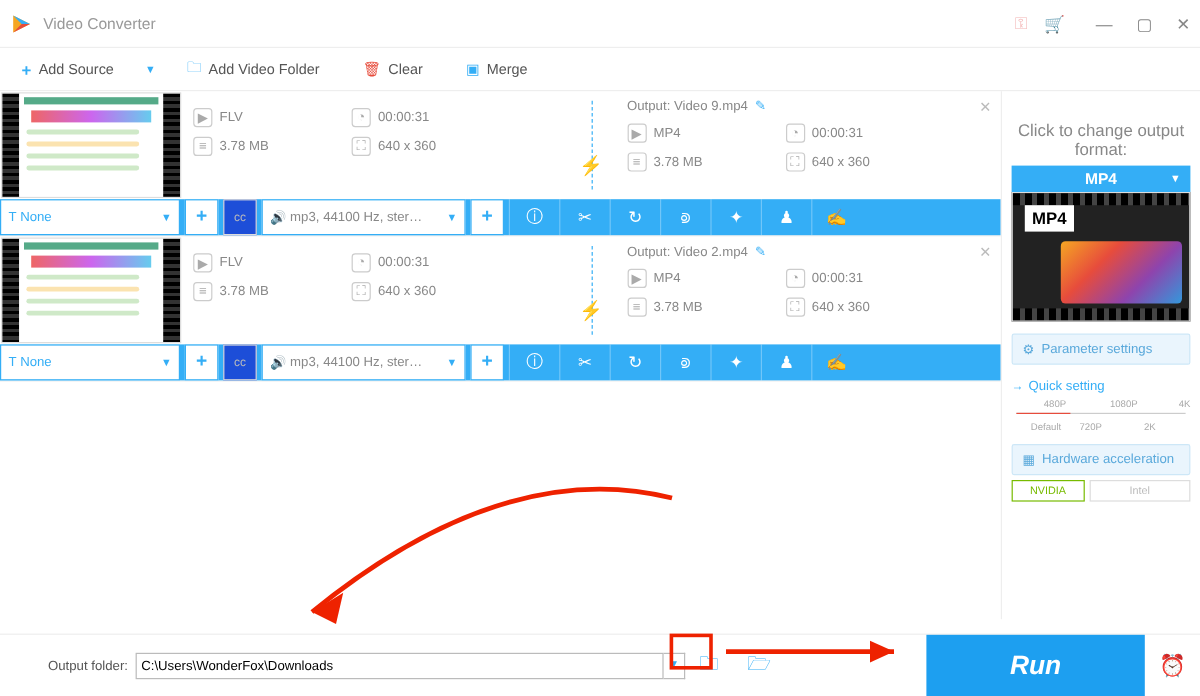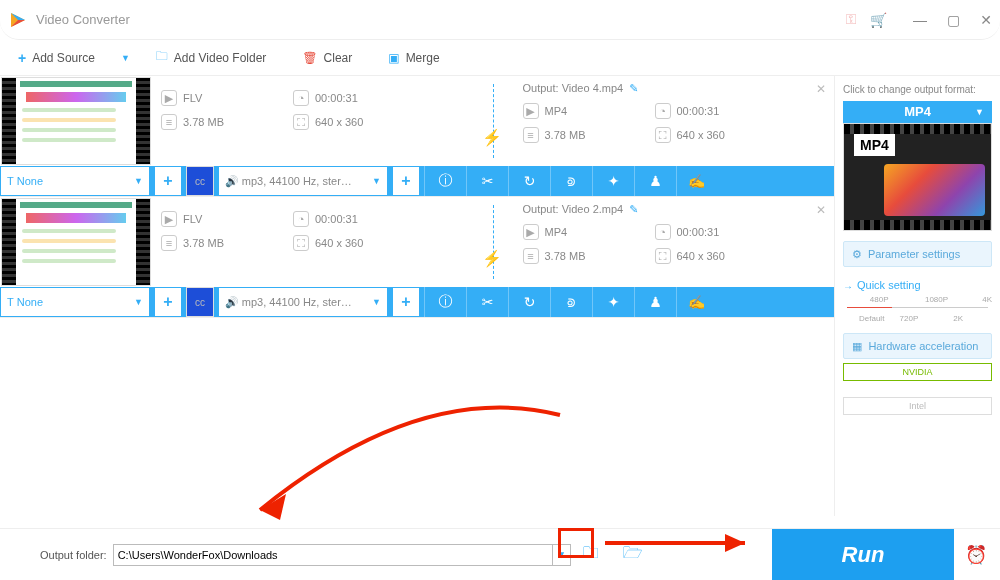--- a/index.html
+++ b/index.html
@@ -1,19 +1,19 @@
 <!DOCTYPE html>
 <html><head>
 <meta charset="utf-8">
 <style>
 * { margin: 0; padding: 0; box-sizing: border-box; font-family: "Segoe UI", Arial, sans-serif; }
 body { width: 1000px; height: 580px; background: #fff; overflow: hidden; position: relative; }
 
 
-.titlebar { height: 40px; display: flex; align-items: center; padding: 0 8px; border-bottom: 1px solid #eee; border-radius: 19px; }
+.titlebar { height: 40px; display: flex; align-items: center; padding: 0 8px; border-bottom: 1px solid #eee; }
 .titlebar .logo { width: 20px; height: 20px; margin-right: 8px; }
 .titlebar .title { color: #999; font-size: 13px; flex: 1; }
 .titlebar .tico { width: 28px; text-align: center; color: #bbb; cursor: pointer; font-size: 14px; }
 .win-ctls { display: flex; gap: 20px; margin-left: 20px; color: #888; font-size: 14px; }
 
 
 .toolbar { height: 36px; display: flex; align-items: center; border-bottom: 1px solid #eee; }
 .tbtn { display: flex; align-items: center; gap: 6px; padding: 0 18px; height: 100%; font-size: 12px; cursor: pointer; color: #555; }
 .tbtn .plus { color: #34aef6; font-weight: bold; font-size: 14px; }
 .tbtn .caret { color: #34aef6; font-size: 9px; }
@@ -54,38 +54,38 @@
 .item-bot { height: 30px; background: #34aef6; display: flex; align-items: center; }
 .sub-none { width: 150px; background: #fff; border: 1px solid #34aef6; height: 30px; display: flex; align-items: center; padding: 0 6px; font-size: 11px; color: #34aef6; }
 .plusbox { width: 28px; height: 30px; background: #fff; color: #34aef6; border: 1px solid #34aef6; display: flex; align-items: center; justify-content: center; font-weight: bold; font-size: 16px; margin-left: 4px; cursor: pointer; }
 .ccbox { width: 28px; height: 30px; background: #1d4ed8; color: #bbb; border: 1px solid #ddd; display: flex; align-items: center; justify-content: center; font-size: 10px; margin-left: 4px; }
 .audio-sel { flex: 0 0 170px; height: 30px; background: #fff; border: 1px solid #34aef6; display: flex; align-items: center; padding: 0 6px; font-size: 11px; color: #888; margin-left: 4px; }
 .caret-d { margin-left: auto; color: #34aef6; font-size: 9px; }
 .tool-icons { display: flex; height: 100%; margin-left: 4px; }
 .tico2 { width: 42px; display: flex; align-items: center; justify-content: center; color: #fff; font-size: 14px; border-left: 1px solid rgba(255,255,255,.3); cursor: pointer; }
 
 
-.side-lbl { color: #888; margin-bottom: 6px; font-size: 10px; }
+.side-lbl { text-align: center; color: #888; margin-bottom: 6px; font-size: 14px; margin-top: 16px; }
 .fmt-head { background: #34aef6; color: #fff; text-align: center; font-size: 13px; height: 22px; line-height: 22px; position: relative; font-weight: bold; }
 .fmt-head .caret-d { position: absolute; right: 8px; top: 0; color: #fff; }
 .fmt-img { height: 108px; background: #222; border: 1px solid #ddd; position: relative; overflow: hidden; }
 .fmt-img .mp4 { position: absolute; left: 10px; top: 10px; background: #fff; color: #000; font-weight: bold; padding: 3px 6px; font-size: 14px; }
 .fmt-img .strip { position: absolute; left: 0; right: 0; height: 10px; background: repeating-linear-gradient(90deg,#000 0 6px,#444 6px 10px); }
 .fmt-img .s1{top:0}.fmt-img .s2{bottom:0}
 .fmt-img .pics { position:absolute; right:6px; bottom:14px; top:40px; left:40px; background:linear-gradient(135deg,#f5a623,#e74c3c,#8e44ad,#3498db); border-radius:4px; }
 .sb-btn { height: 26px; border: 1px solid #cde7f7; background: #eaf5fd; color: #5aa9db; display: flex; align-items: center; padding: 0 8px; gap: 6px; margin-top: 10px; font-size: 11px; border-radius: 2px; cursor: pointer; }
 .qs-title { color: #34aef6; font-size: 11px; display: flex; align-items: center; gap: 4px; margin-top: 12px; }
 .qs-title::before { content: "→"; color: #34aef6; font-size: 10px; }
 .qs-scale { position: relative; height: 28px; margin-top: 4px; }
 .qs-line { position: absolute; top: 12px; left: 4px; right: 4px; height: 1px; background: #ccc; }
 .qs-red { position: absolute; top: 12px; left: 4px; width: 30%; height: 1px; background: #e74c3c; }
 .qs-lbl { position: absolute; font-size: 8px; color: #aaa; text-align: center; }
-.hw-row { display: flex; gap: 16px; margin-top: 4px; flex-direction: column; }
+.hw-row { display: flex; gap: 4px; margin-top: 4px; }
 .nvidia { flex:1; border: 1px solid #7b0; color:#7b0; text-align:center; font-size:9px; padding:3px 0; }
-.intel { flex:1; border: 1px solid #ddd; color:#bbb; text-align:center; font-size:9px; padding:3px 2px; }
+.intel { flex:1; border: 1px solid #ddd; color:#bbb; text-align:center; font-size:9px; padding:3px 12px; }
 
 
 .footer { position: absolute; left: 0; right: 0; bottom: 0; height: 52px; display: flex; align-items: center; padding-left: 40px; border-top: 1px solid #eee; background: #fff; }
 .out-lbl { font-size: 11px; color: #555; margin-right: 6px; }
 .out-inp { width: 440px; height: 22px; border: 1px solid #bbb; font-size: 11px; padding: 0 4px; }
 .out-caret { width: 18px; height: 22px; border: 1px solid #bbb; border-left: none; display: flex; align-items: center; justify-content: center; color: #34aef6; font-size: 10px; cursor:pointer; }
 .fico { color: #34aef6; margin: 0 12px; font-size: 16px; cursor: pointer; }
 .run-btn { margin-left: auto; width: 182px; height: 52px; background: #1d9ff0; color: #fff; font-size: 22px; font-style: italic; font-weight: bold; display: flex; align-items: center; justify-content: center; cursor: pointer; }
 .alarm { width: 46px; height: 52px; display: flex; align-items: center; justify-content: center; color: #34aef6; font-size: 18px; cursor: pointer; }
 
@@ -172,21 +172,21 @@
                 <span>640 x 360</span>
               </div>
           </div>
         </div>
         <div class="sep">
             <div class="zig"></div>
             <div class="bolt">⚡</div>
           </div>
         <div class="panel">
           <span class="close-x">✕</span>
-          <div class="panel-title"><span>Output: Video 4.mp4</span><span class="edit-ic">✎</span></div>
+          <div class="panel-title"><span>Output: Video 9.mp4</span><span class="edit-ic">✎</span></div>
           <div class="panel-row">
             <div class="cell">
                 <span class="ic">▶</span>
                 <span>MP4</span>
               </div>
             <div class="cell">
                 <span class="ic">◔</span>
                 <span>00:00:31</span>
               </div>
           </div>

